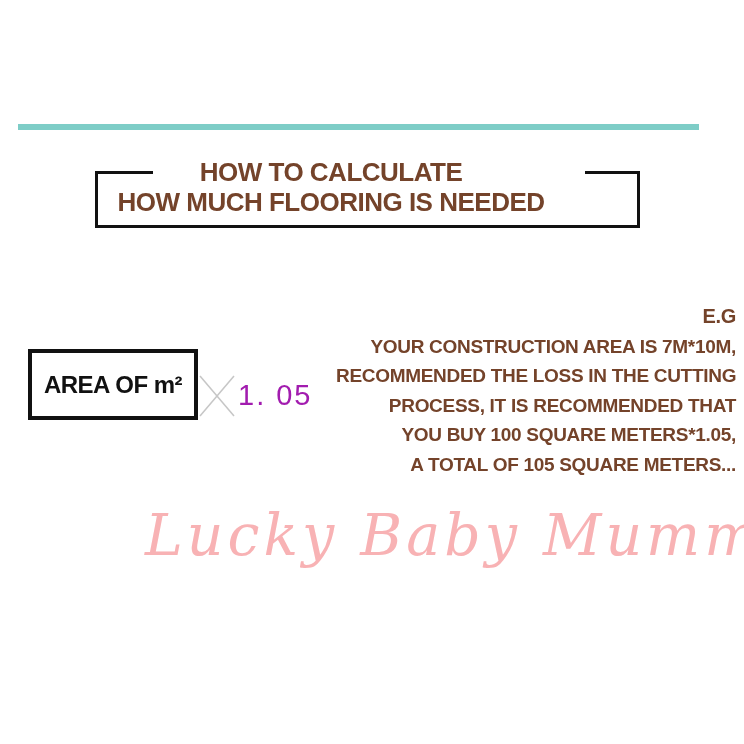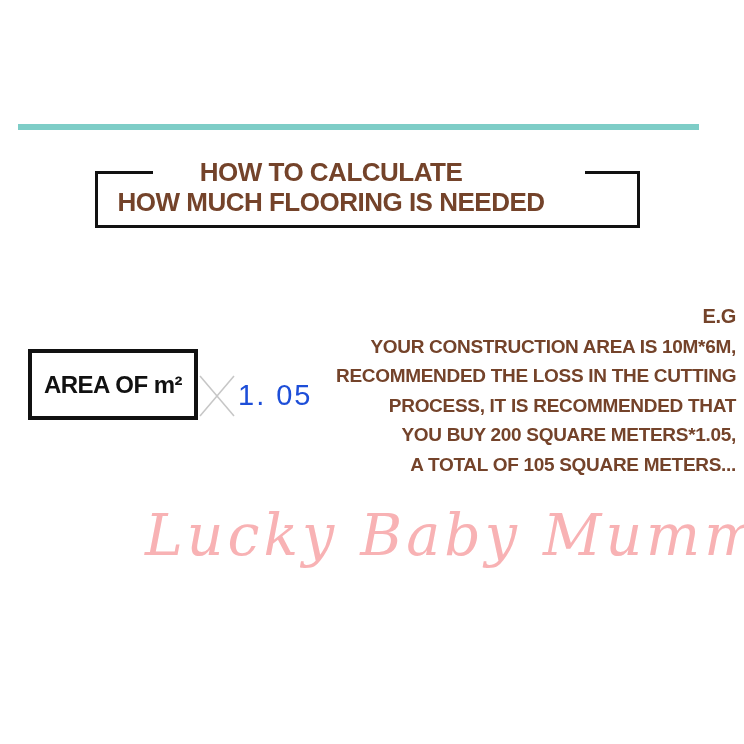--- a/index.html
+++ b/index.html
@@ -87,21 +87,21 @@
   .multiply-x {
     position: absolute;
     left: 199px;
     top: 373px;
   }
 
   .factor {
     position: absolute;
     left: 238px;
     top: 379px;
-    color: #1d4ed8;
+    color: #a21caf;
     font-size: 29px;
     letter-spacing: 2px;
     white-space: nowrap;
   }
 
   
   .example {
     position: absolute;
     left: 336px;
     top: 302px;
@@ -154,22 +154,22 @@
 
   <svg class="multiply-x" width="36" height="46" viewBox="0 0 36 46">
     <line x1="1" y1="3" x2="35" y2="43" stroke="#c6c6c6" stroke-width="1.5"></line>
     <line x1="35" y1="3" x2="1" y2="43" stroke="#c6c6c6" stroke-width="1.5"></line>
   </svg>
 
   <div class="factor">1. 05</div>
 
   <div class="example">
     <div class="eg">E.G</div>
-    <div>YOUR CONSTRUCTION AREA IS 10M*6M,</div>
+    <div>YOUR CONSTRUCTION AREA IS 7M*10M,</div>
     <div>RECOMMENDED THE LOSS IN THE CUTTING</div>
     <div>PROCESS, IT IS RECOMMENDED THAT</div>
-    <div>YOU BUY 200 SQUARE METERS*1.05,</div>
+    <div>YOU BUY 100 SQUARE METERS*1.05,</div>
     <div>A TOTAL OF 105 SQUARE METERS...</div>
   </div>
 
   <div class="watermark">Lucky Baby Mummy</div>
 
 </div>
 
 </body></html>

